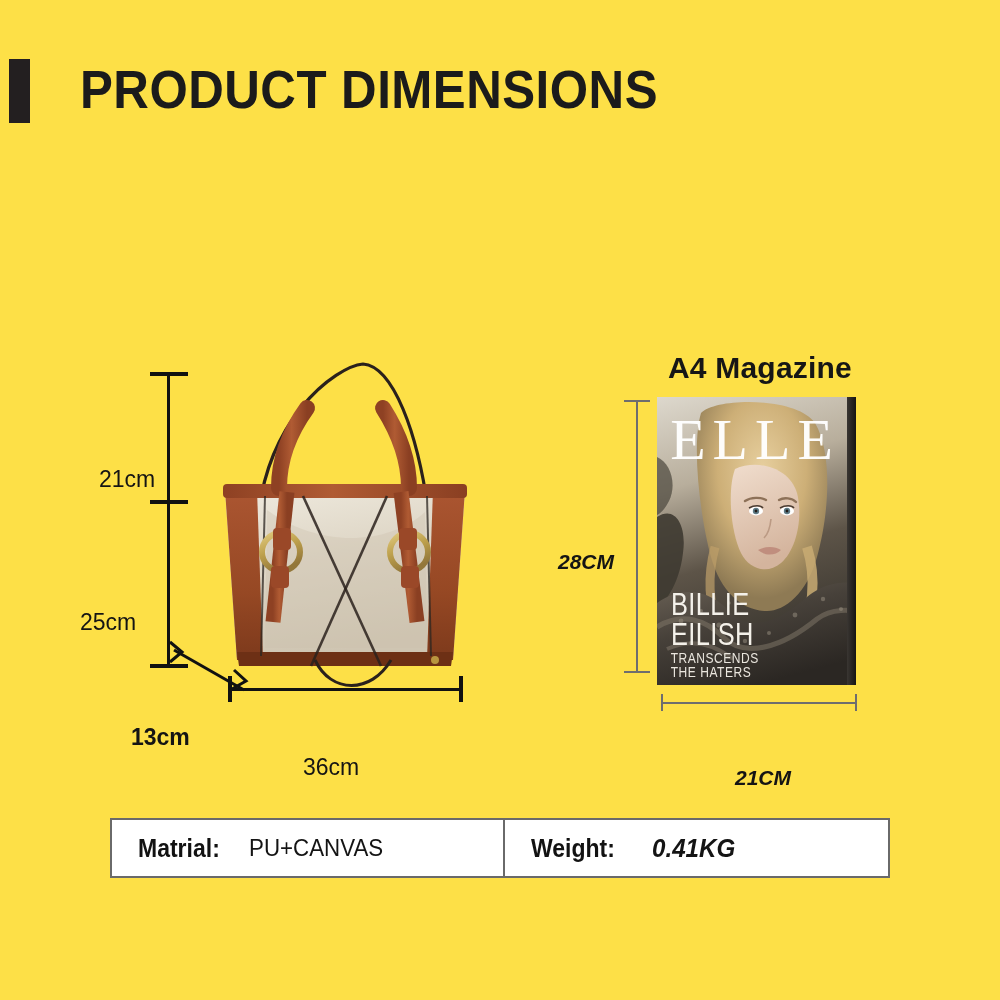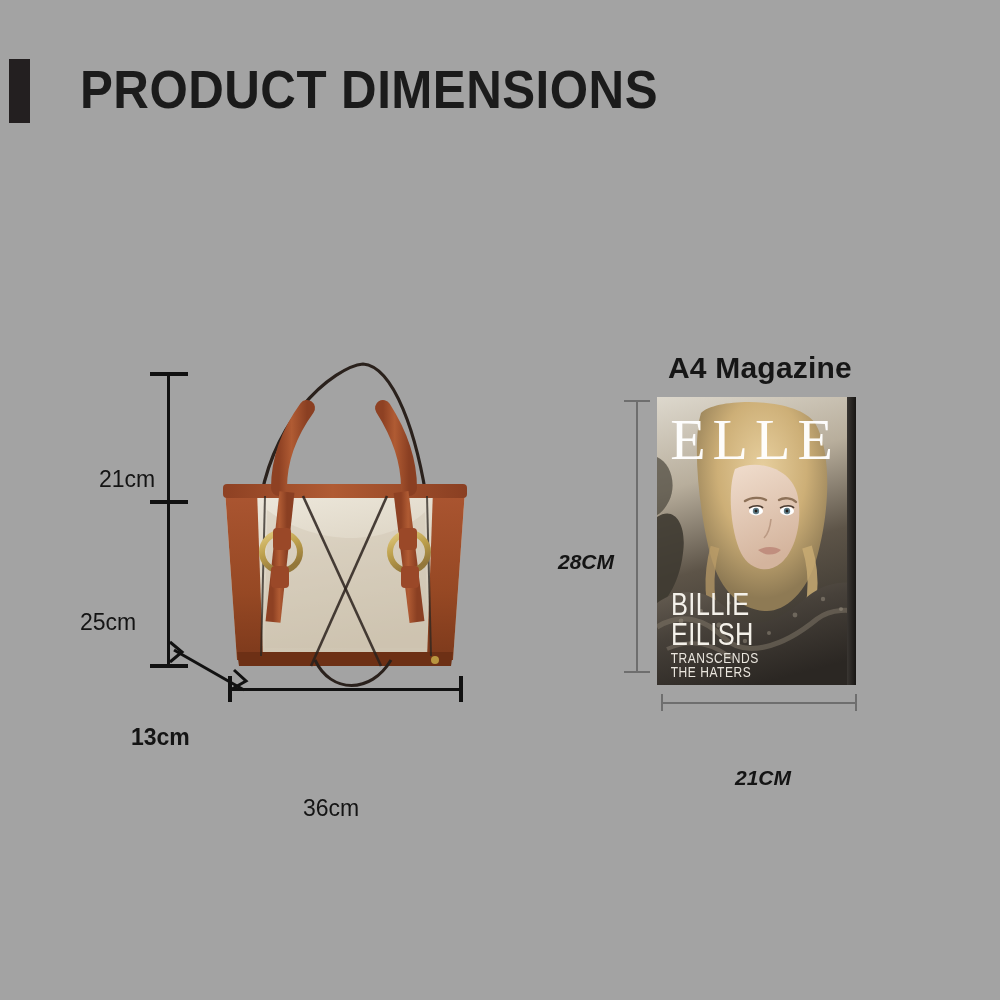--- a/index.html
+++ b/index.html
@@ -8,21 +8,21 @@
     background: #ffffff;
   }
   body {
     font-family: "Liberation Sans", sans-serif;
     -webkit-font-smoothing: antialiased;
   }
   #page {
     position: relative;
     width: 1000px;
     height: 1000px;
-    background: #a3a3a3;
+    background: #fde047;
     overflow: hidden;
   }
 
   
   #header-accent-bar {
     position: absolute;
     left: 9px;
     top: 59px;
     width: 21px;
     height: 64px;
@@ -199,21 +199,21 @@
   <svg style="position:absolute; left:168px; top:640px;" width="90" height="60" viewBox="0 0 90 60">
     <line x1="6" y1="10" x2="76" y2="50" stroke="#111111" stroke-width="3"></line>
     <polyline points="2,2 14,12 2,22" fill="none" stroke="#111111" stroke-width="3"></polyline>
     <polyline points="66,30 78,41 64,49" fill="none" stroke="#111111" stroke-width="3"></polyline>
   </svg>
   <div class="dim-label" style="left:131px; top:676px;font-weight:bold;">13cm</div>
 
   <div class="rule-h" style="left:228px; top:688px; width:235px;"></div>
   <div class="cap-v" style="left:228px; top:676px; height:26px;"></div>
   <div class="cap-v" style="left:459px; top:676px; height:26px;"></div>
-  <div class="dim-label" style="left:303px; top:747px;">36cm</div>
+  <div class="dim-label" style="left:303px; top:706px;">36cm</div>
 
   <svg id="bag-illustration" viewBox="0 0 300 330">
     <defs>
       <linearGradient id="canvasGrad" x1="0" y1="0" x2="0.25" y2="1">
         <stop offset="0%" stop-color="#efeade"></stop>
         <stop offset="45%" stop-color="#ded6c6"></stop>
         <stop offset="100%" stop-color="#cfc5b2"></stop>
       </linearGradient>
       <linearGradient id="leatherGrad" x1="0" y1="0" x2="1" y2="0">
         <stop offset="0%" stop-color="#8e4123"></stop>
@@ -369,14 +369,24 @@
 
       <text x="14" y="218" fill="#f4f1ea" font-family="'Liberation Sans', sans-serif" font-size="31" letter-spacing="0.5" transform="scale(0.82,1) translate(3,0)">BILLIE</text>
       <text x="14" y="248" fill="#f4f1ea" font-family="'Liberation Sans', sans-serif" font-size="31" letter-spacing="0.5" transform="scale(0.82,1) translate(3,0)">EILISH</text>
       <text x="14" y="266" fill="#eae6de" font-family="'Liberation Sans', sans-serif" font-size="14" letter-spacing="0.6" transform="scale(0.86,1) translate(2,0)">TRANSCENDS</text>
       <text x="14" y="280" fill="#eae6de" font-family="'Liberation Sans', sans-serif" font-size="14" letter-spacing="0.6" transform="scale(0.86,1) translate(2,0)">THE HATERS</text>
     </g>
 
     <rect x="190" y="0" width="9" height="288" fill="url(#spineGrad)"></rect>
   </svg>
 
+  <div id="spec-table">
+    <div class="spec-cell" id="spec-cell-material">
+      <span class="spec-key">Matrial:</span>
+      <span class="spec-val" id="spec-material-value">PU+CANVAS</span>
+    </div>
+    <div class="spec-cell" id="spec-cell-weight">
+      <span class="spec-key">Weight:</span>
+      <span class="spec-val" id="spec-weight-value">0.41KG</span>
+    </div>
+  </div>
 
 </div>
 
 </body></html>

